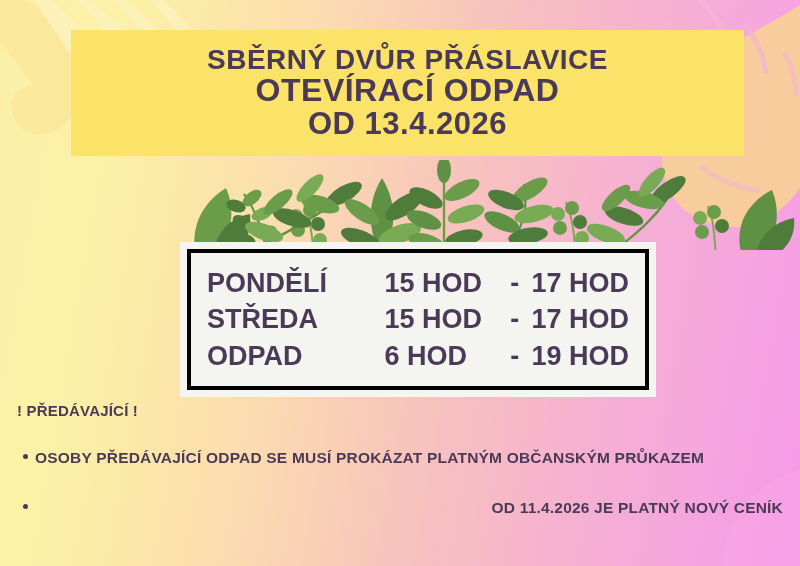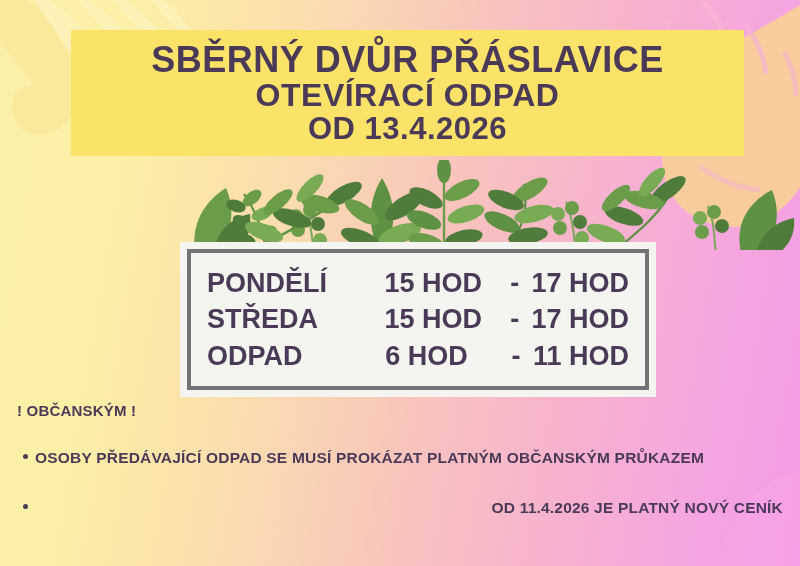--- a/index.html
+++ b/index.html
@@ -49,21 +49,21 @@
     justify-content: center;
   }
   .title-line {
     color: #4a3a57;
     font-weight: bold;
     letter-spacing: 0.5px;
     line-height: 1.06;
     text-align: center;
     white-space: nowrap;
   }
-  #title-line-1 { font-size: 36px; }
+  #title-line-1 { font-size: 28px; }
   #title-line-2 { font-size: 32px; }
   #title-line-3 { font-size: 31px; }
 
   
   #plants {
     position: absolute;
     left: 0;
     top: 160px;
     width: 800px;
     height: 90px;
@@ -79,21 +79,21 @@
     width: 476px;
     height: 155px;
     background: #f4f5f0;
     box-sizing: border-box;
     padding: 7px;
   }
   #schedule-inner {
     width: 100%;
     height: 100%;
     box-sizing: border-box;
-    border: 4px solid #737373;
+    border: 4px solid #000000;
     background: #f4f5f0;
     display: flex;
     flex-direction: column;
     justify-content: center;
     padding: 11px 16px;
   }
   .schedule-row {
     display: flex;
     align-items: baseline;
     color: #4a3a57;
@@ -301,27 +301,27 @@
         <span class="sch-day">STŘEDA</span>
         <span class="sch-open">15 HOD</span>
         <span class="sch-dash">-</span>
         <span class="sch-close">17 HOD</span>
       </div>
 
       <div class="schedule-row">
         <span class="sch-day">ODPAD</span>
         <span class="sch-open">6 HOD</span>
         <span class="sch-dash">-</span>
-        <span class="sch-close">11 HOD</span>
+        <span class="sch-close">19 HOD</span>
       </div>
 
     </div>
   </div>
 
-  <div id="notice-heading">! OBČANSKÝM !</div>
+  <div id="notice-heading">! PŘEDÁVAJÍCÍ !</div>
 
   <div id="notice-list">
     <div class="notice-item">
       <span class="notice-bullet"></span>
       <span class="notice-text">OSOBY PŘEDÁVAJÍCÍ ODPAD SE MUSÍ PROKÁZAT PLATNÝM OBČANSKÝM PRŮKAZEM</span>
     </div>
     <div class="notice-item">
       <span class="notice-bullet"></span>
       <span class="notice-text nojustify">OD 11.4.2026 JE PLATNÝ NOVÝ CENÍK</span>
     </div>

